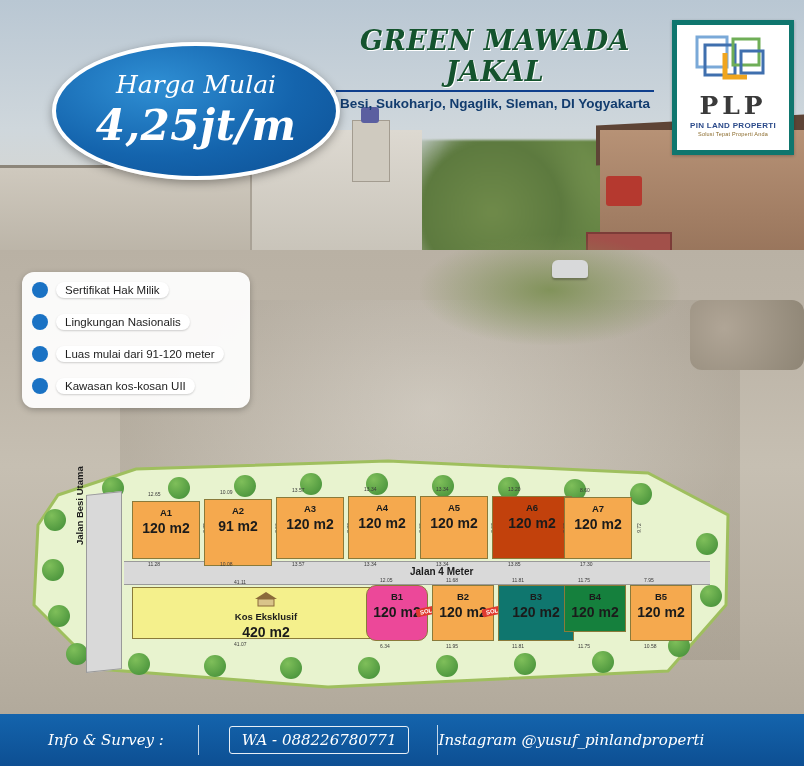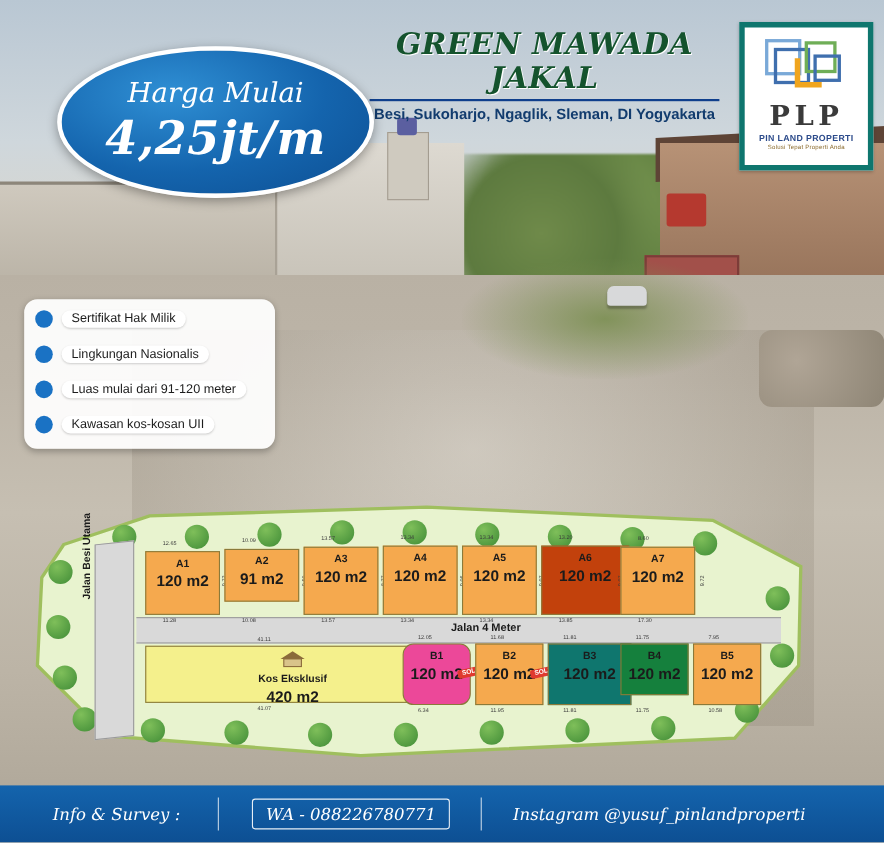--- a/index.html
+++ b/index.html
@@ -253,21 +253,21 @@
     <div class="road-label" style="left:382px;top:111px;">Jalan 4 Meter</div>
 
     <div class="plot" style="left:104px;top:46px;width:68px;height:58px;background:#f5a94e;">
       <div class="pl-name">A1</div>
       <div class="pl-area">120 m2</div>
     </div>
     <div class="dim" style="left:120px;top:36px">12.65</div>
     <div class="dim" style="left:120px;top:106px">11.28</div>
     <div class="dim" style="left:172px;top:70px;transform:rotate(-90deg)">9.72</div>
 
-    <div class="plot" style="left:176px;top:44px;width:68px;height:48px;background:#f5a94e;">
+    <div class="plot" style="left:176px;top:44px;width:68px;height:67px;background:#f5a94e;">
       <div class="pl-name">A2</div>
       <div class="pl-area">91 m2</div>
     </div>
     <div class="dim" style="left:192px;top:34px">10.09</div>
     <div class="dim" style="left:192px;top:106px">10.08</div>
     <div class="dim" style="left:244px;top:70px;transform:rotate(-90deg)">9.50</div>
 
     <div class="plot" style="left:248px;top:42px;width:68px;height:62px;background:#f5a94e;">
       <div class="pl-name">A3</div>
       <div class="pl-area">120 m2</div>
@@ -358,16 +358,16 @@
     <div class="dim" style="left:616px;top:122px">7.95</div>
     <div class="dim" style="left:616px;top:188px">10.58</div>
 
   </div>
 
   <div class="footer">
     <div class="f-item" style="margin-left:48px">Info &amp; Survey :</div>
     <div class="f-sep" style="margin-left:34px"></div>
     <div class="f-item f-wa" style="margin-left:30px">WA - 088226780771</div>
     <div class="f-sep" style="margin-left:28px"></div>
-    <div class="f-item" style="margin-left:28px">Instagram @yusuf_pinlandproperti</div>
+    <div class="f-item" style="">Instagram @yusuf_pinlandproperti</div>
   </div>
 
 </div>
 
 </body></html>

